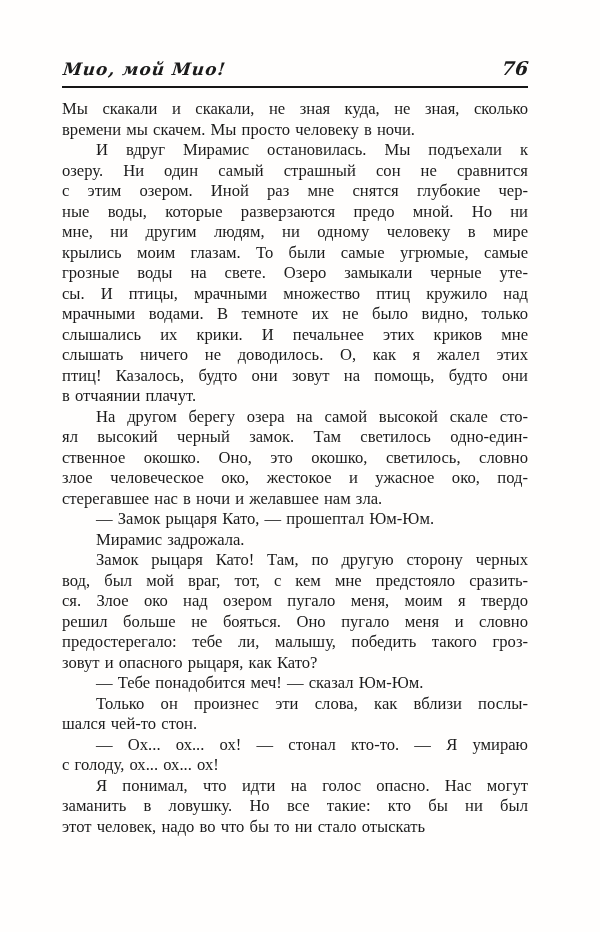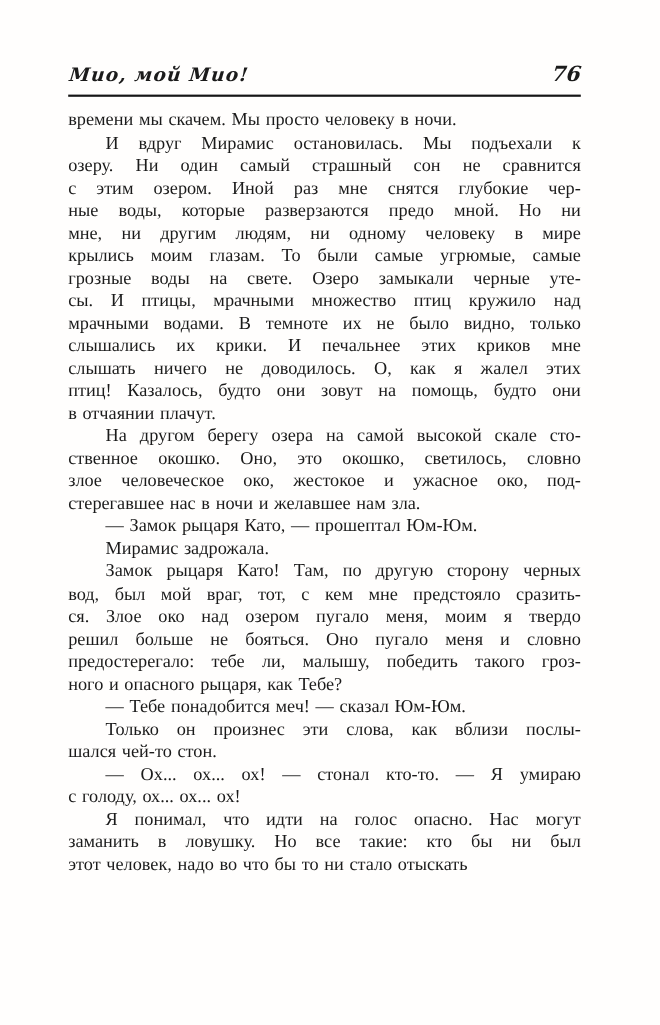--- a/index.html
+++ b/index.html
@@ -77,56 +77,58 @@
 
     <div class="running-header">
       <span class="running-title">Мио, мой Мио!</span>
       <span class="page-number">76</span>
     </div>
 
     <div class="header-rule"></div>
 
     <div class="body-text">
         <div class="paragraph">
+          <div class="line">Мы скакали и скакали, не зная куда, не зная, сколько</div>
           <div class="line para-end">времени мы скачем. Мы просто человеку в ночи.</div>
         </div>
         <div class="paragraph">
           <div class="line indent">И вдруг Мирамис остановилась. Мы подъехали к</div>
           <div class="line">озеру. Ни один самый страшный сон не сравнится</div>
           <div class="line">с этим озером. Иной раз мне снятся глубокие чер-</div>
           <div class="line">ные воды, которые разверзаются предо мной. Но ни</div>
           <div class="line">мне, ни другим людям, ни одному человеку в мире</div>
           <div class="line">крылись моим глазам. То были самые угрюмые, самые</div>
           <div class="line">грозные воды на свете. Озеро замыкали черные уте-</div>
           <div class="line">сы. И птицы, мрачными множество птиц кружило над</div>
           <div class="line">мрачными водами. В темноте их не было видно, только</div>
           <div class="line">слышались их крики. И печальнее этих криков мне</div>
           <div class="line">слышать ничего не доводилось. О, как я жалел этих</div>
           <div class="line">птиц! Казалось, будто они зовут на помощь, будто они</div>
           <div class="line para-end">в отчаянии плачут.</div>
         </div>
         <div class="paragraph">
           <div class="line indent">На другом берегу озера на самой высокой скале сто-</div>
+          <div class="line">ял высокий черный замок. Там светилось одно-един-</div>
           <div class="line">ственное окошко. Оно, это окошко, светилось, словно</div>
           <div class="line">злое человеческое око, жестокое и ужасное око, под-</div>
           <div class="line para-end">стерегавшее нас в ночи и желавшее нам зла.</div>
         </div>
         <div class="paragraph">
           <div class="line indent para-end">— Замок рыцаря Като, — прошептал Юм-Юм.</div>
         </div>
         <div class="paragraph">
           <div class="line indent para-end">Мирамис задрожала.</div>
         </div>
         <div class="paragraph">
           <div class="line indent">Замок рыцаря Като! Там, по другую сторону черных</div>
           <div class="line">вод, был мой враг, тот, с кем мне предстояло сразить-</div>
           <div class="line">ся. Злое око над озером пугало меня, моим я твердо</div>
           <div class="line">решил больше не бояться. Оно пугало меня и словно</div>
           <div class="line">предостерегало: тебе ли, малышу, победить такого гроз-</div>
-          <div class="line para-end">ного и опасного рыцаря, как Тебе?</div>
+          <div class="line para-end">зовут и опасного рыцаря, как Като?</div>
         </div>
         <div class="paragraph">
           <div class="line indent para-end">— Тебе понадобится меч! — сказал Юм-Юм.</div>
         </div>
         <div class="paragraph">
           <div class="line indent">Только он произнес эти слова, как вблизи послы-</div>
           <div class="line para-end">шался чей-то стон.</div>
         </div>
         <div class="paragraph">
           <div class="line indent">— Ох... ох... ох! — стонал кто-то. — Я умираю</div>

